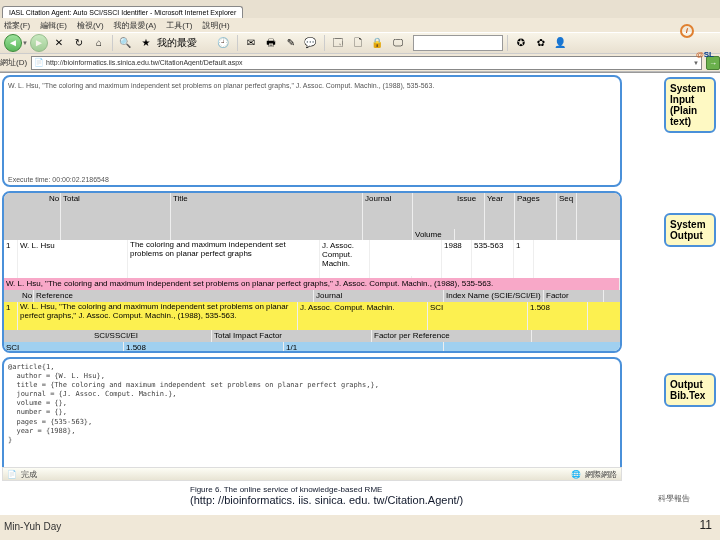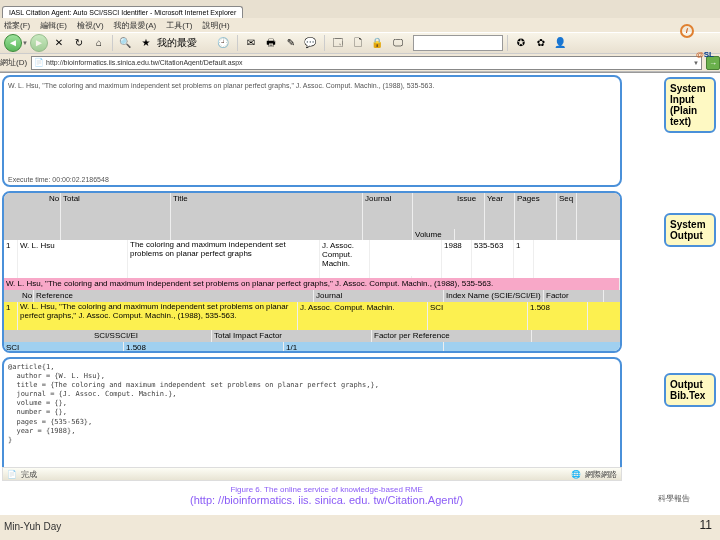--- a/index.html
+++ b/index.html
@@ -62,21 +62,21 @@
   .c-jname { width: 130px; }
   .c-index { width: 100px; }
   .c-factor { width: 60px; }
 
   .c-sci { width: 120px; }
   .c-impact { width: 160px; }
   .c-factref { width: 160px; }
 
   .bibtex-text { padding: 4px; font-size: 7px; font-family: monospace; color: #444; white-space: pre; line-height: 1.3; }
 
-  .figure-caption { position: absolute; left: 190px; top: 412px; font-family: Arial; font-size: 12px; text-align: center; color: #8b5cf6; }
+  .figure-caption { position: absolute; left: 190px; top: 412px; font-family: Arial; font-size: 12px; color: #0f172a; }
   .figure-caption .l2 { font-size: 11px; }
 
   .footer-name { position: absolute; left: 4px; bottom: 8px; font-size: 10px; color: #333; }
   .slide-num { position: absolute; right: 8px; bottom: 8px; font-size: 12px; color: #222; }
   .slide-cred { position: absolute; right: 30px; bottom: 36px; font-size: 8px; color: #555; }
 
   .logo { position: absolute; right: 6px; top: 2px; display: flex; align-items: center; gap: 2px; }
   .logo-circ { width: 14px; height: 14px; border: 2px solid #e08030; border-radius: 50%; display: flex; align-items: center; justify-content: center; font-size: 6px; font-style: italic; color: #d06020; font-weight: bold; }
   .logo-text { font-size: 10px; font-weight: bold; color: #033a8a; margin-top: 46px; }
   .logo-text span { color: #d06020; }

